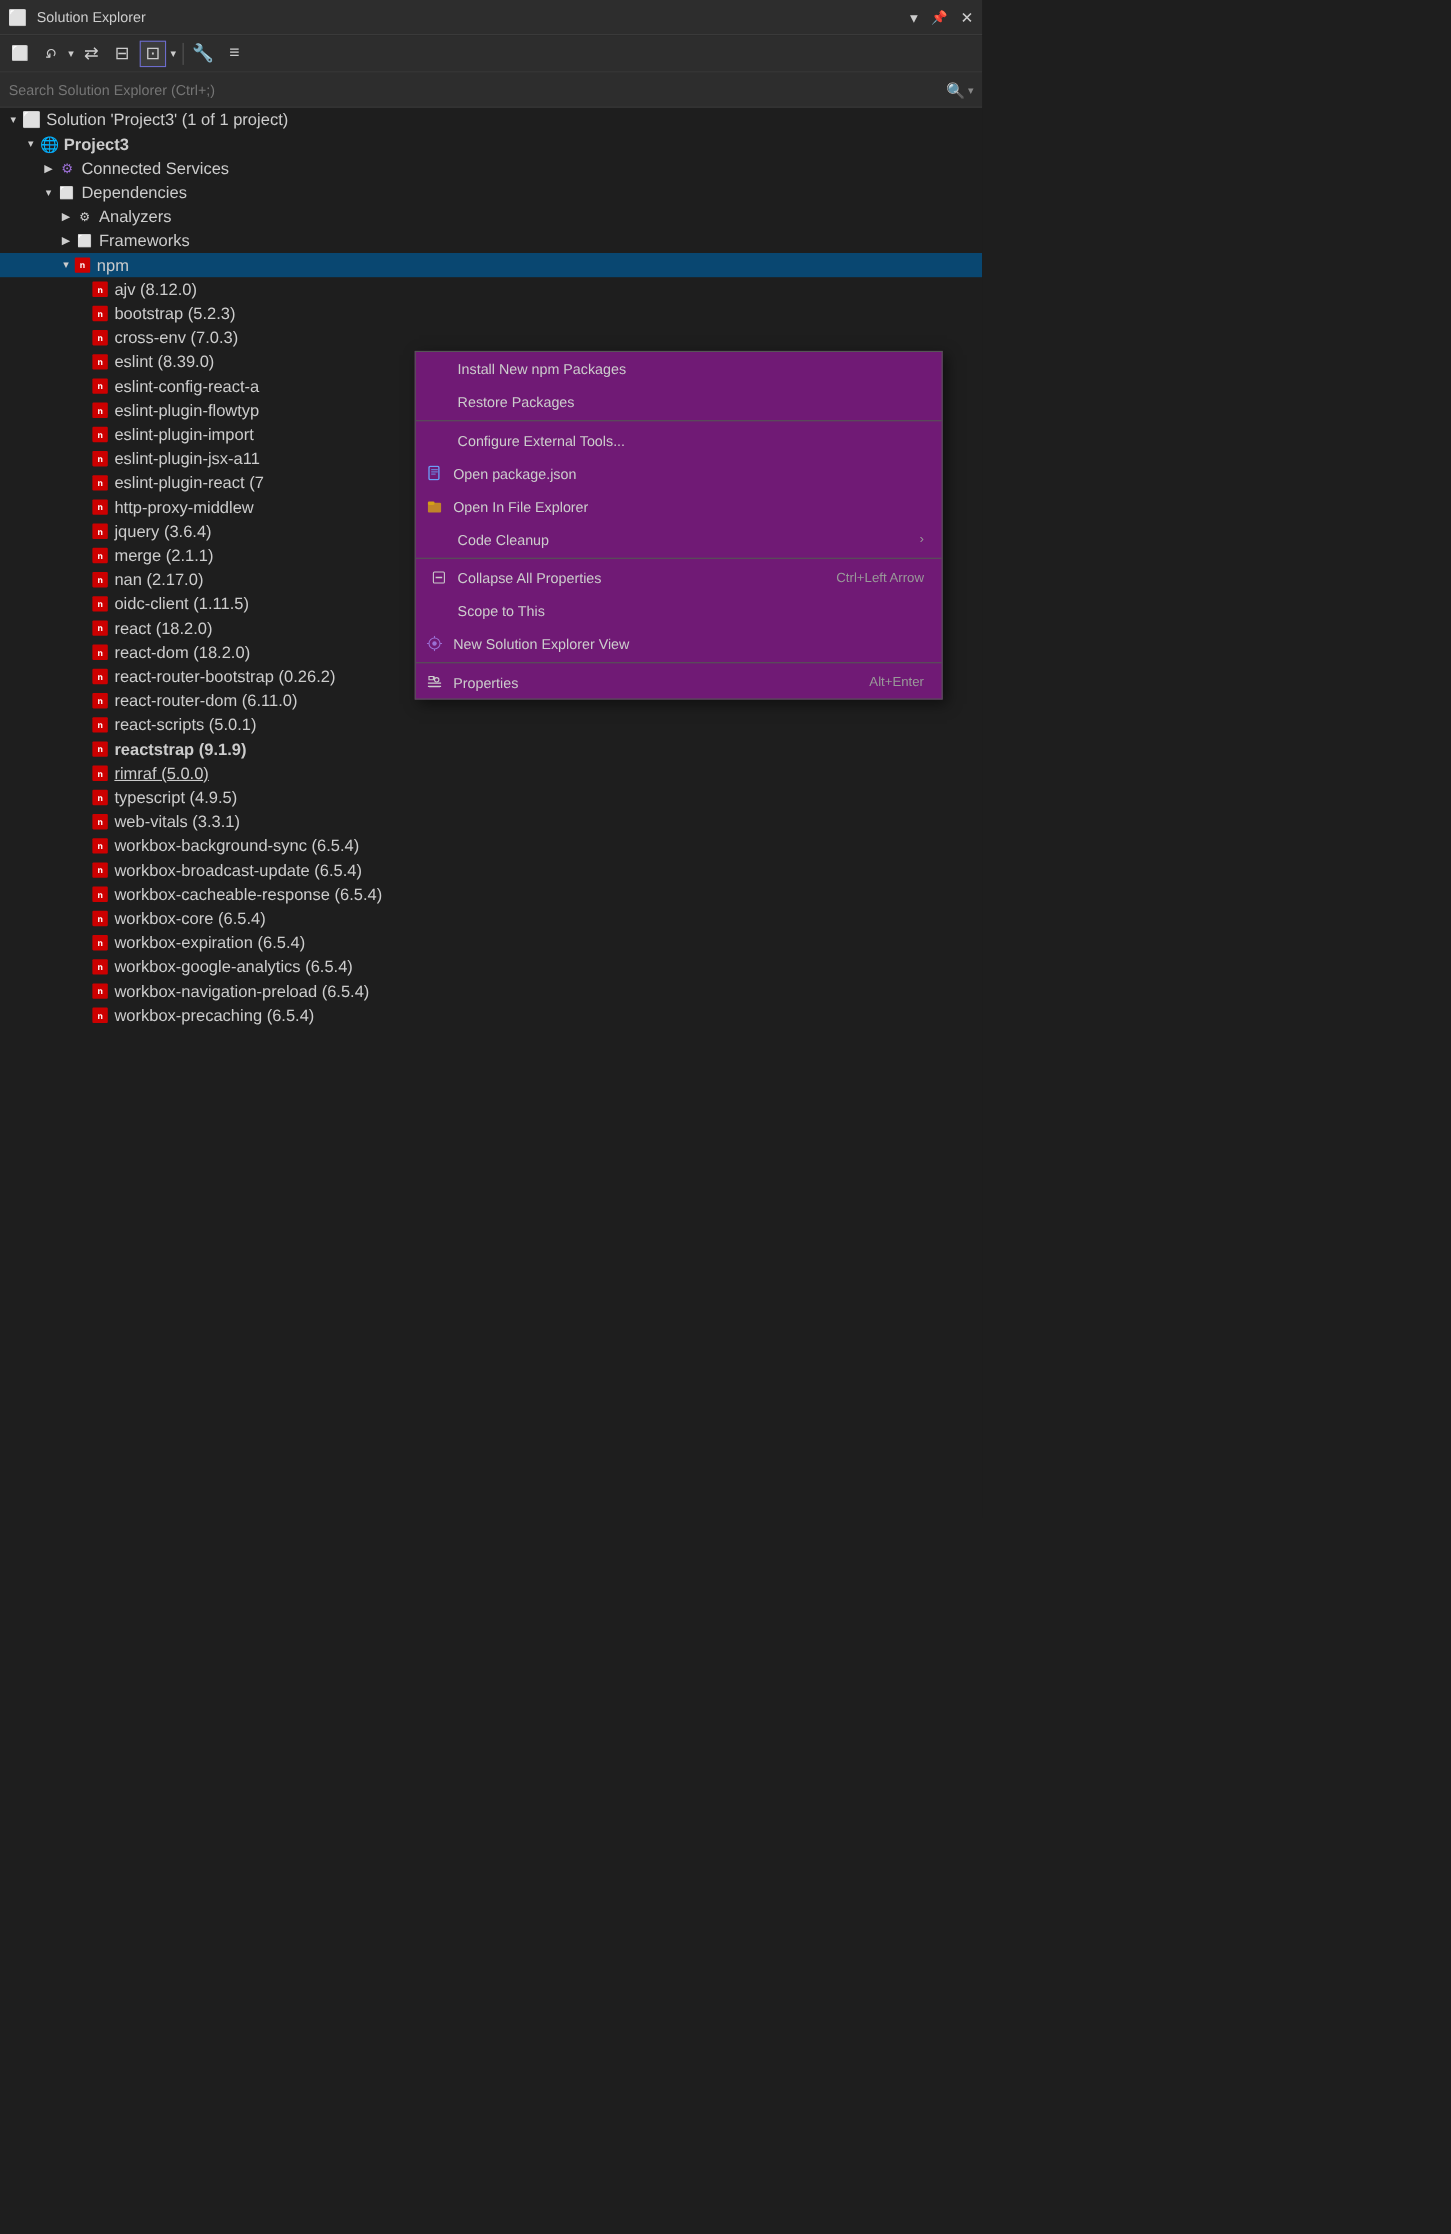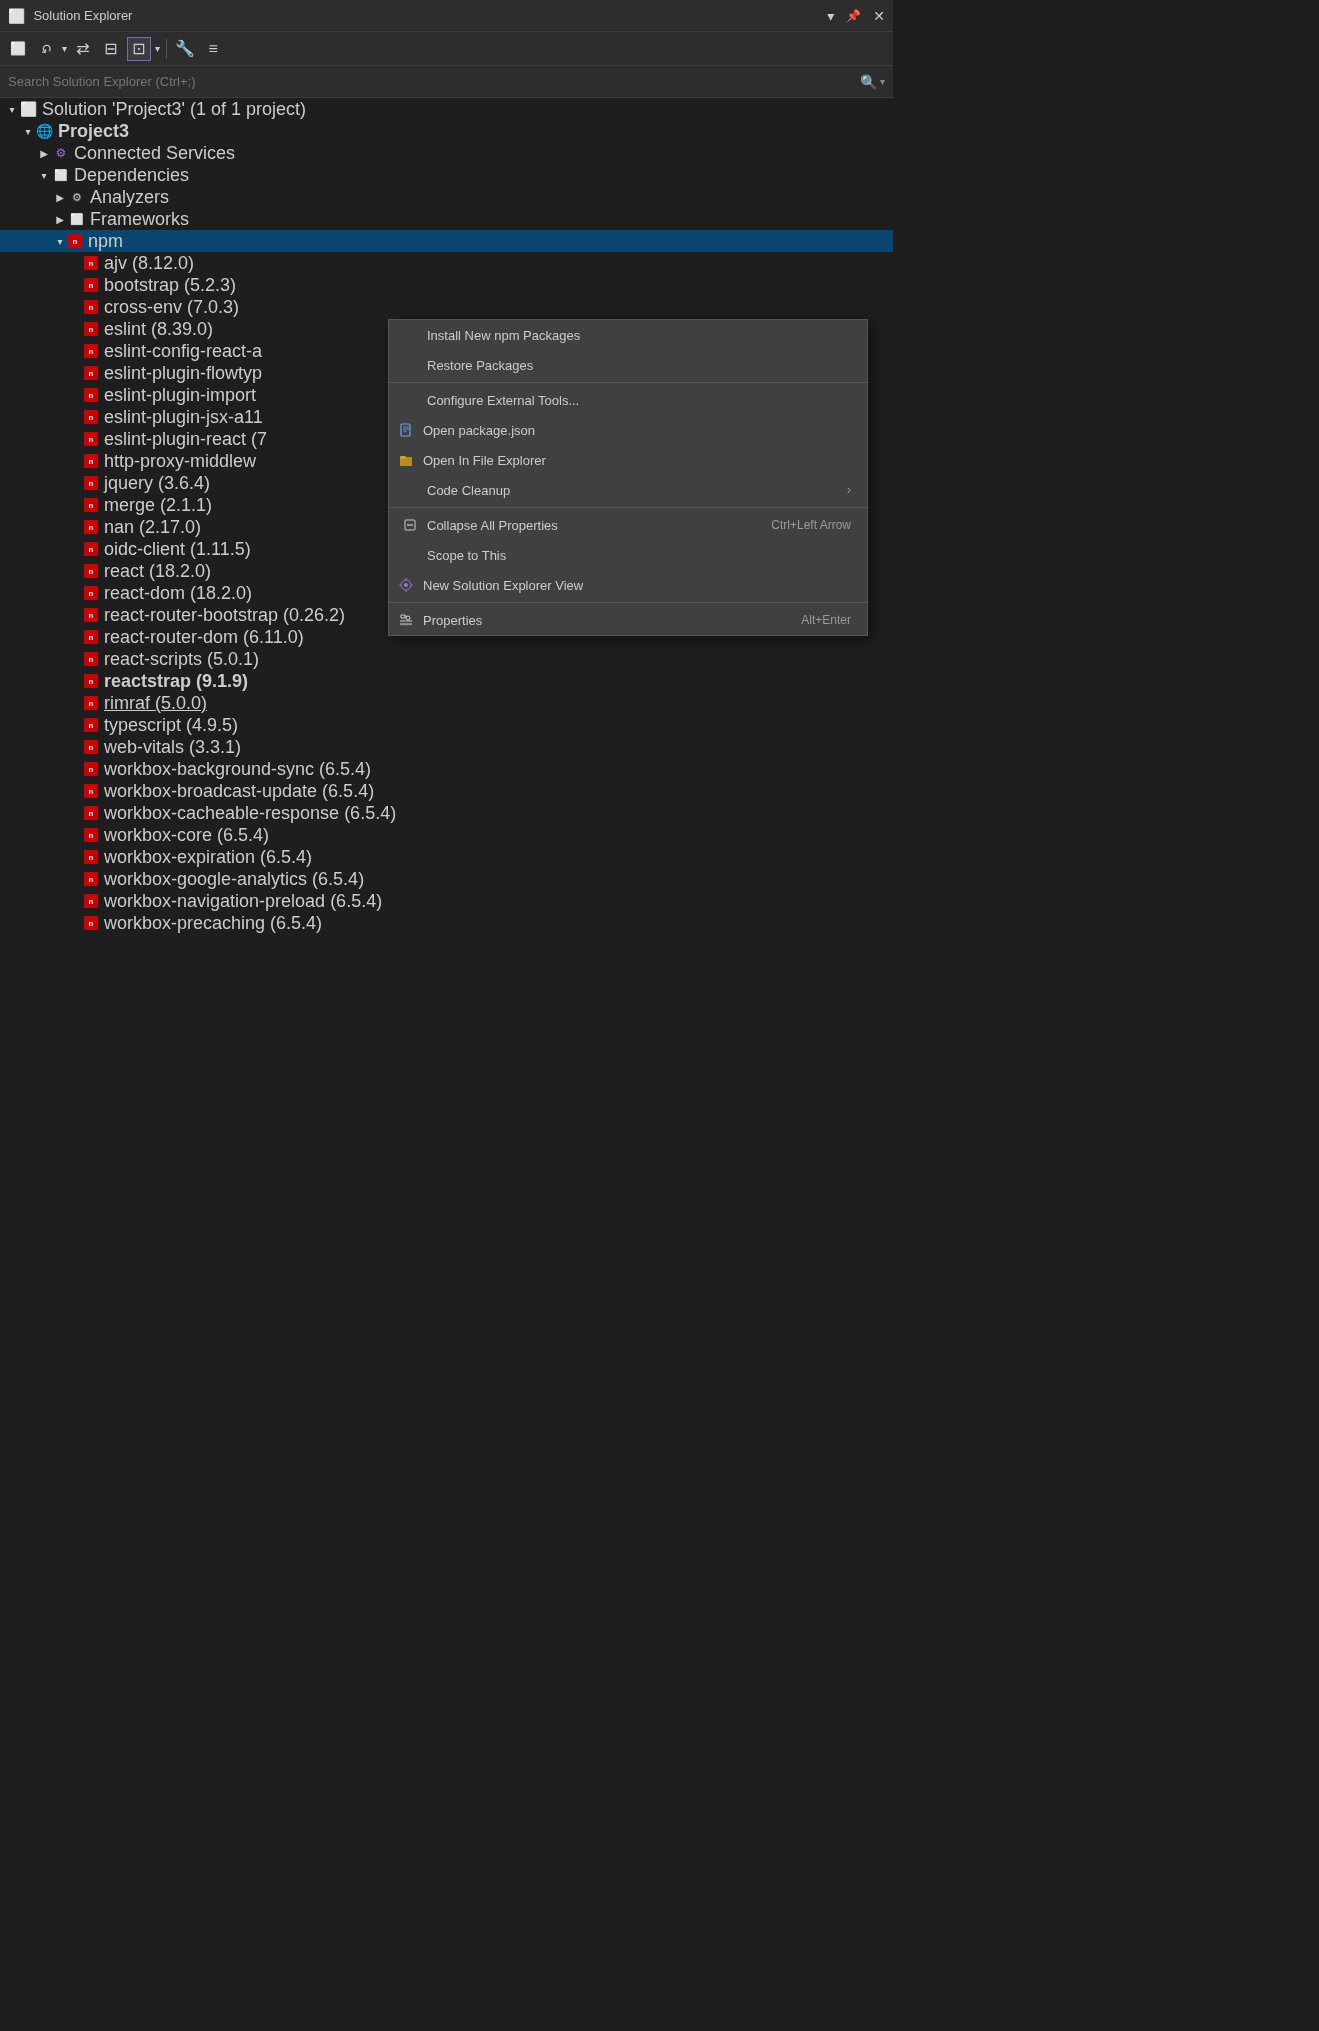--- a/index.html
+++ b/index.html
@@ -149,21 +149,21 @@
       display: inline-flex;
       align-items: center;
       justify-content: center;
       flex-shrink: 0;
       margin-right: 4px;
       font-size: 12px;
     }
 
     .tree-label {
       color: #cccccc;
-      font-size: 18px;
+      font-size: 15px;
     }
     .tree-label.bold {
       font-weight: 700;
     }
 
     
     .npm-icon {
       display: inline-flex;
       align-items: center;
       justify-content: center;
@@ -173,27 +173,27 @@
       color: white;
       font-size: 8px;
       font-weight: bold;
       border-radius: 1px;
       flex-shrink: 0;
     }
 
     
     .context-menu {
       position: absolute;
-      background: #404040;
+      background: #701a75;
       border: 1px solid #555;
       box-shadow: 4px 4px 12px rgba(0,0,0,0.5);
       width: 480px;
       z-index: 100;
       top: 319px;
-      left: 388px;
+      left: 377px;
     }
 
     .context-menu-item {
       display: flex;
       align-items: center;
       padding: 6px 16px 6px 12px;
       cursor: pointer;
       min-height: 30px;
       justify-content: space-between;
     }

